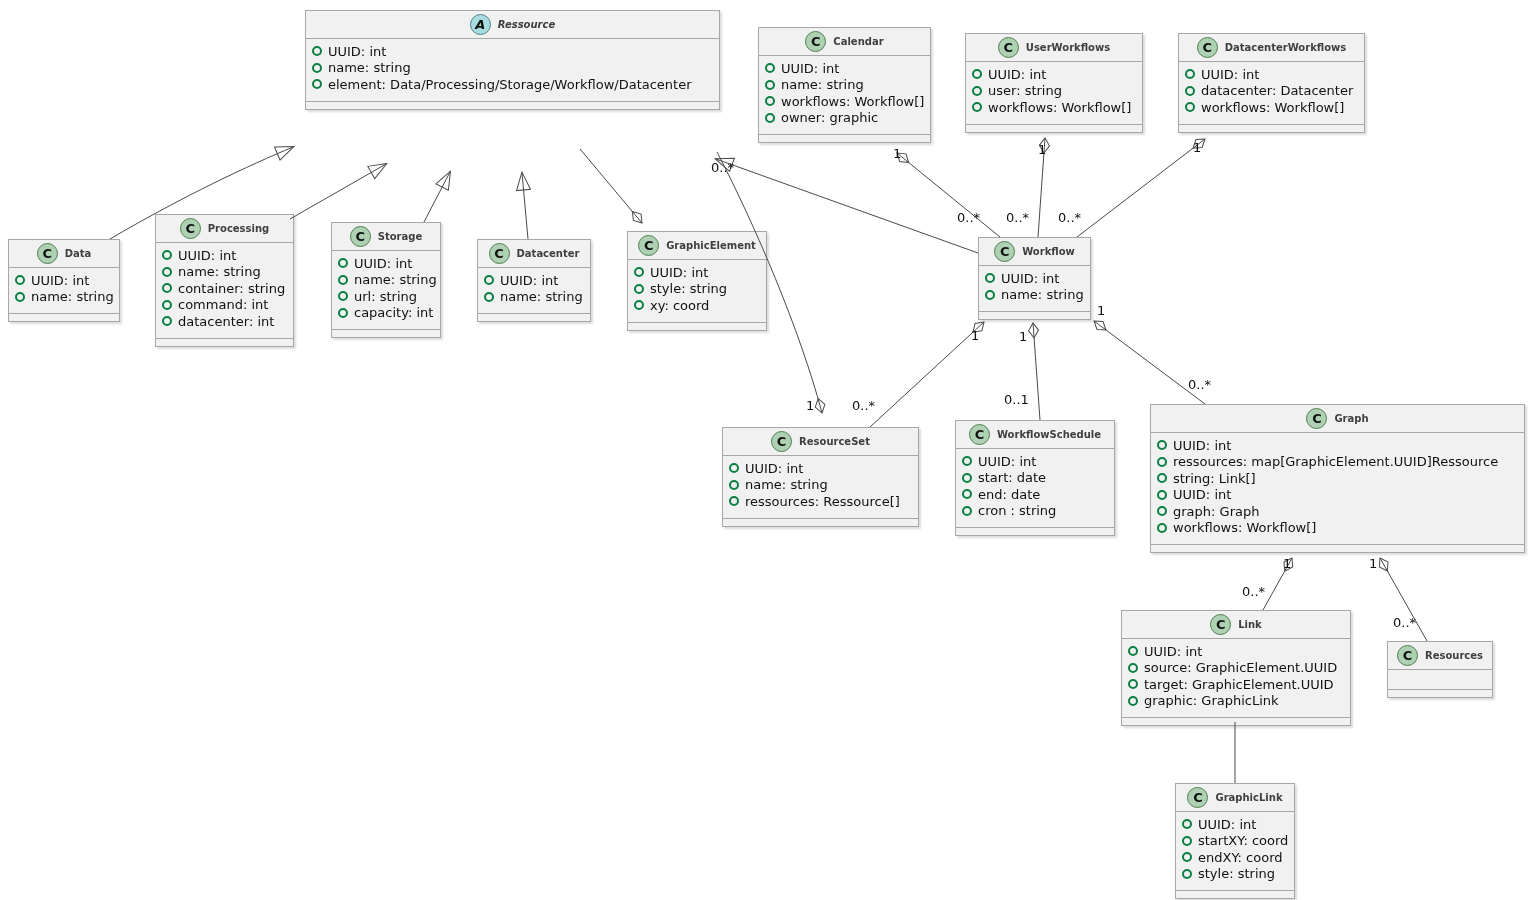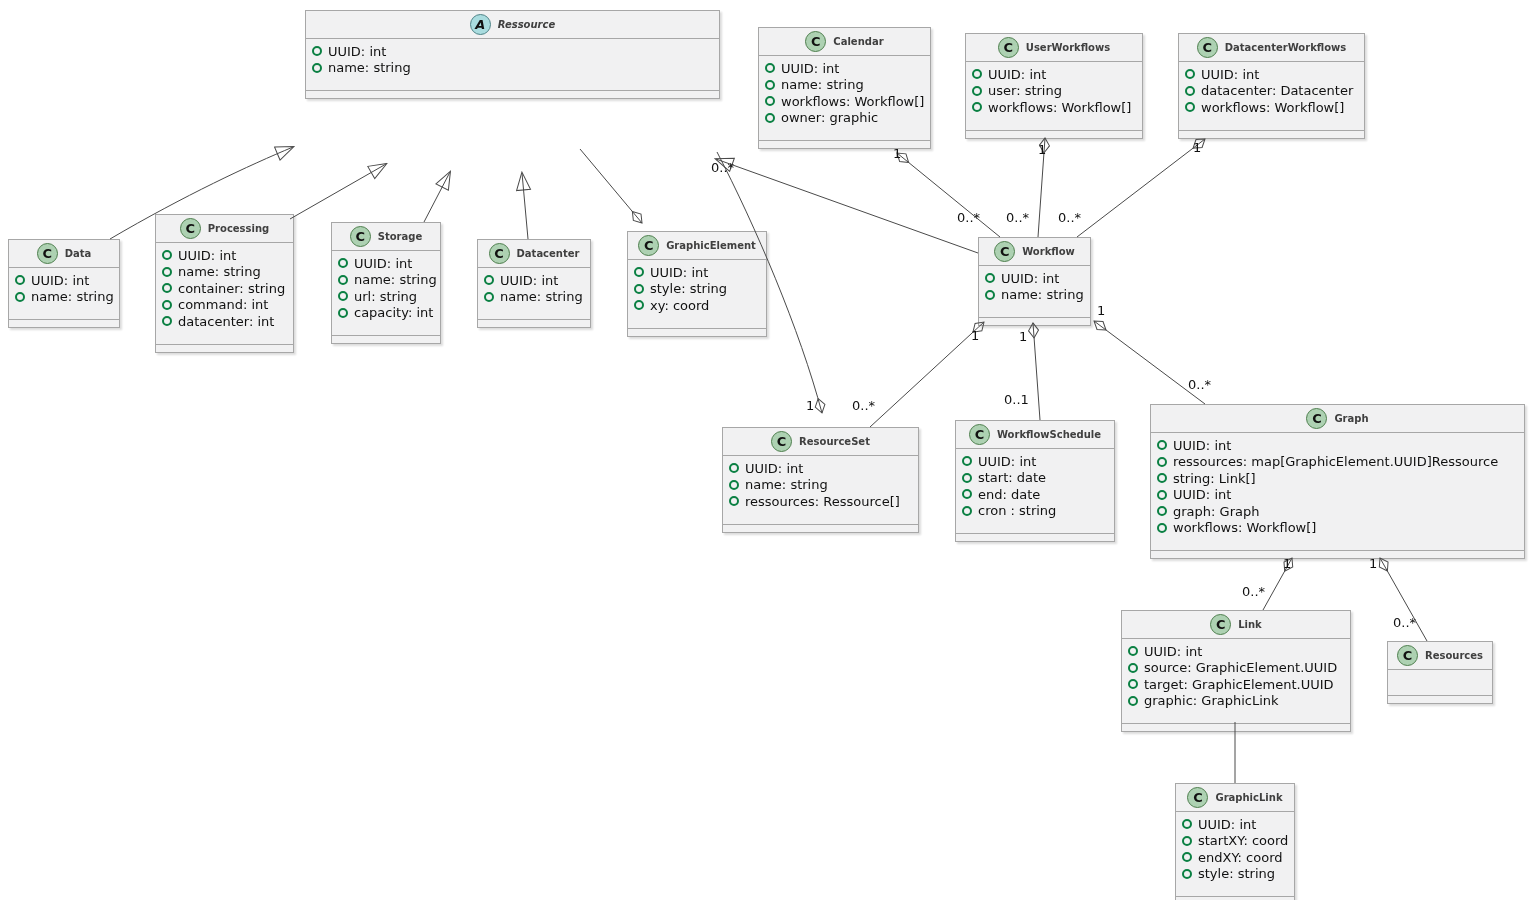--- a/index.html
+++ b/index.html
@@ -8,21 +8,21 @@
   .uml-class{position:absolute;box-sizing:border-box;background:#F1F1F2;border:1px solid #A7A7A7;
              box-shadow:2px 2px 2px rgba(0,0,0,0.14);}
   .uml-title{display:flex;align-items:center;justify-content:center;gap:7px;height:27px;
              padding:0 6px;border-bottom:1px solid #A7A7A7;}
   .cname{font-size:10px;color:#404040;white-space:nowrap;font-weight:bold;}
   .abstract .cname{font-style:italic;}
   .badge{width:21px;height:21px;border-radius:50%;display:flex;align-items:center;justify-content:center;
          font-weight:700;font-size:13px;color:#111;flex:0 0 auto;box-sizing:border-box;}
   .badge-C{background:#ADD1B2;border:1px solid #4E7F4E;}
   .badge-A{background:#A9DCDF;border:1px solid #4E8387;font-style:italic;}
-  ul.attrs{list-style:none;margin:0;padding:4px 8px 14px 6px;border-bottom:1px solid #A7A7A7;min-height:5px;}
+  ul.attrs{list-style:none;margin:0;padding:4px 8px 8px 6px;border-bottom:1px solid #A7A7A7;min-height:5px;}
   ul.attrs li{display:flex;align-items:center;gap:6px;height:16.5px;white-space:nowrap;
               font-size:13px;color:#111;}
   .dot{width:6px;height:6px;border-radius:50%;border:2px solid #0B8043;flex:0 0 auto;background:transparent;}
   .methods{height:7px;}
   .mult{position:absolute;font-size:13px;color:#111;white-space:nowrap;}
   #edges{position:absolute;left:0;top:0;pointer-events:none;}
   #edges path{fill:none;stroke:#4A4A4A;stroke-width:1;}
 </style>
 </head>
 <body>
@@ -35,20 +35,24 @@
       <span class="cname">Ressource</span>
     </div>
     <ul class="attrs">
         <li>
           <span class="dot"></span>
           <span>UUID: int</span>
         </li>
         <li>
           <span class="dot"></span>
           <span>name: string</span>
+        </li>
+        <li>
+          <span class="dot"></span>
+          <span>element: Data/Processing/Storage/Workflow/Datacenter</span>
         </li>
       </ul>
     <div class="methods"></div>
   </div>
 
   <div class="uml-class" style="left:758px;top:27px;width:173px;">
     <div class="uml-title">
       <span class="badge badge-C">C</span>
       <span class="cname">Calendar</span>
     </div>

